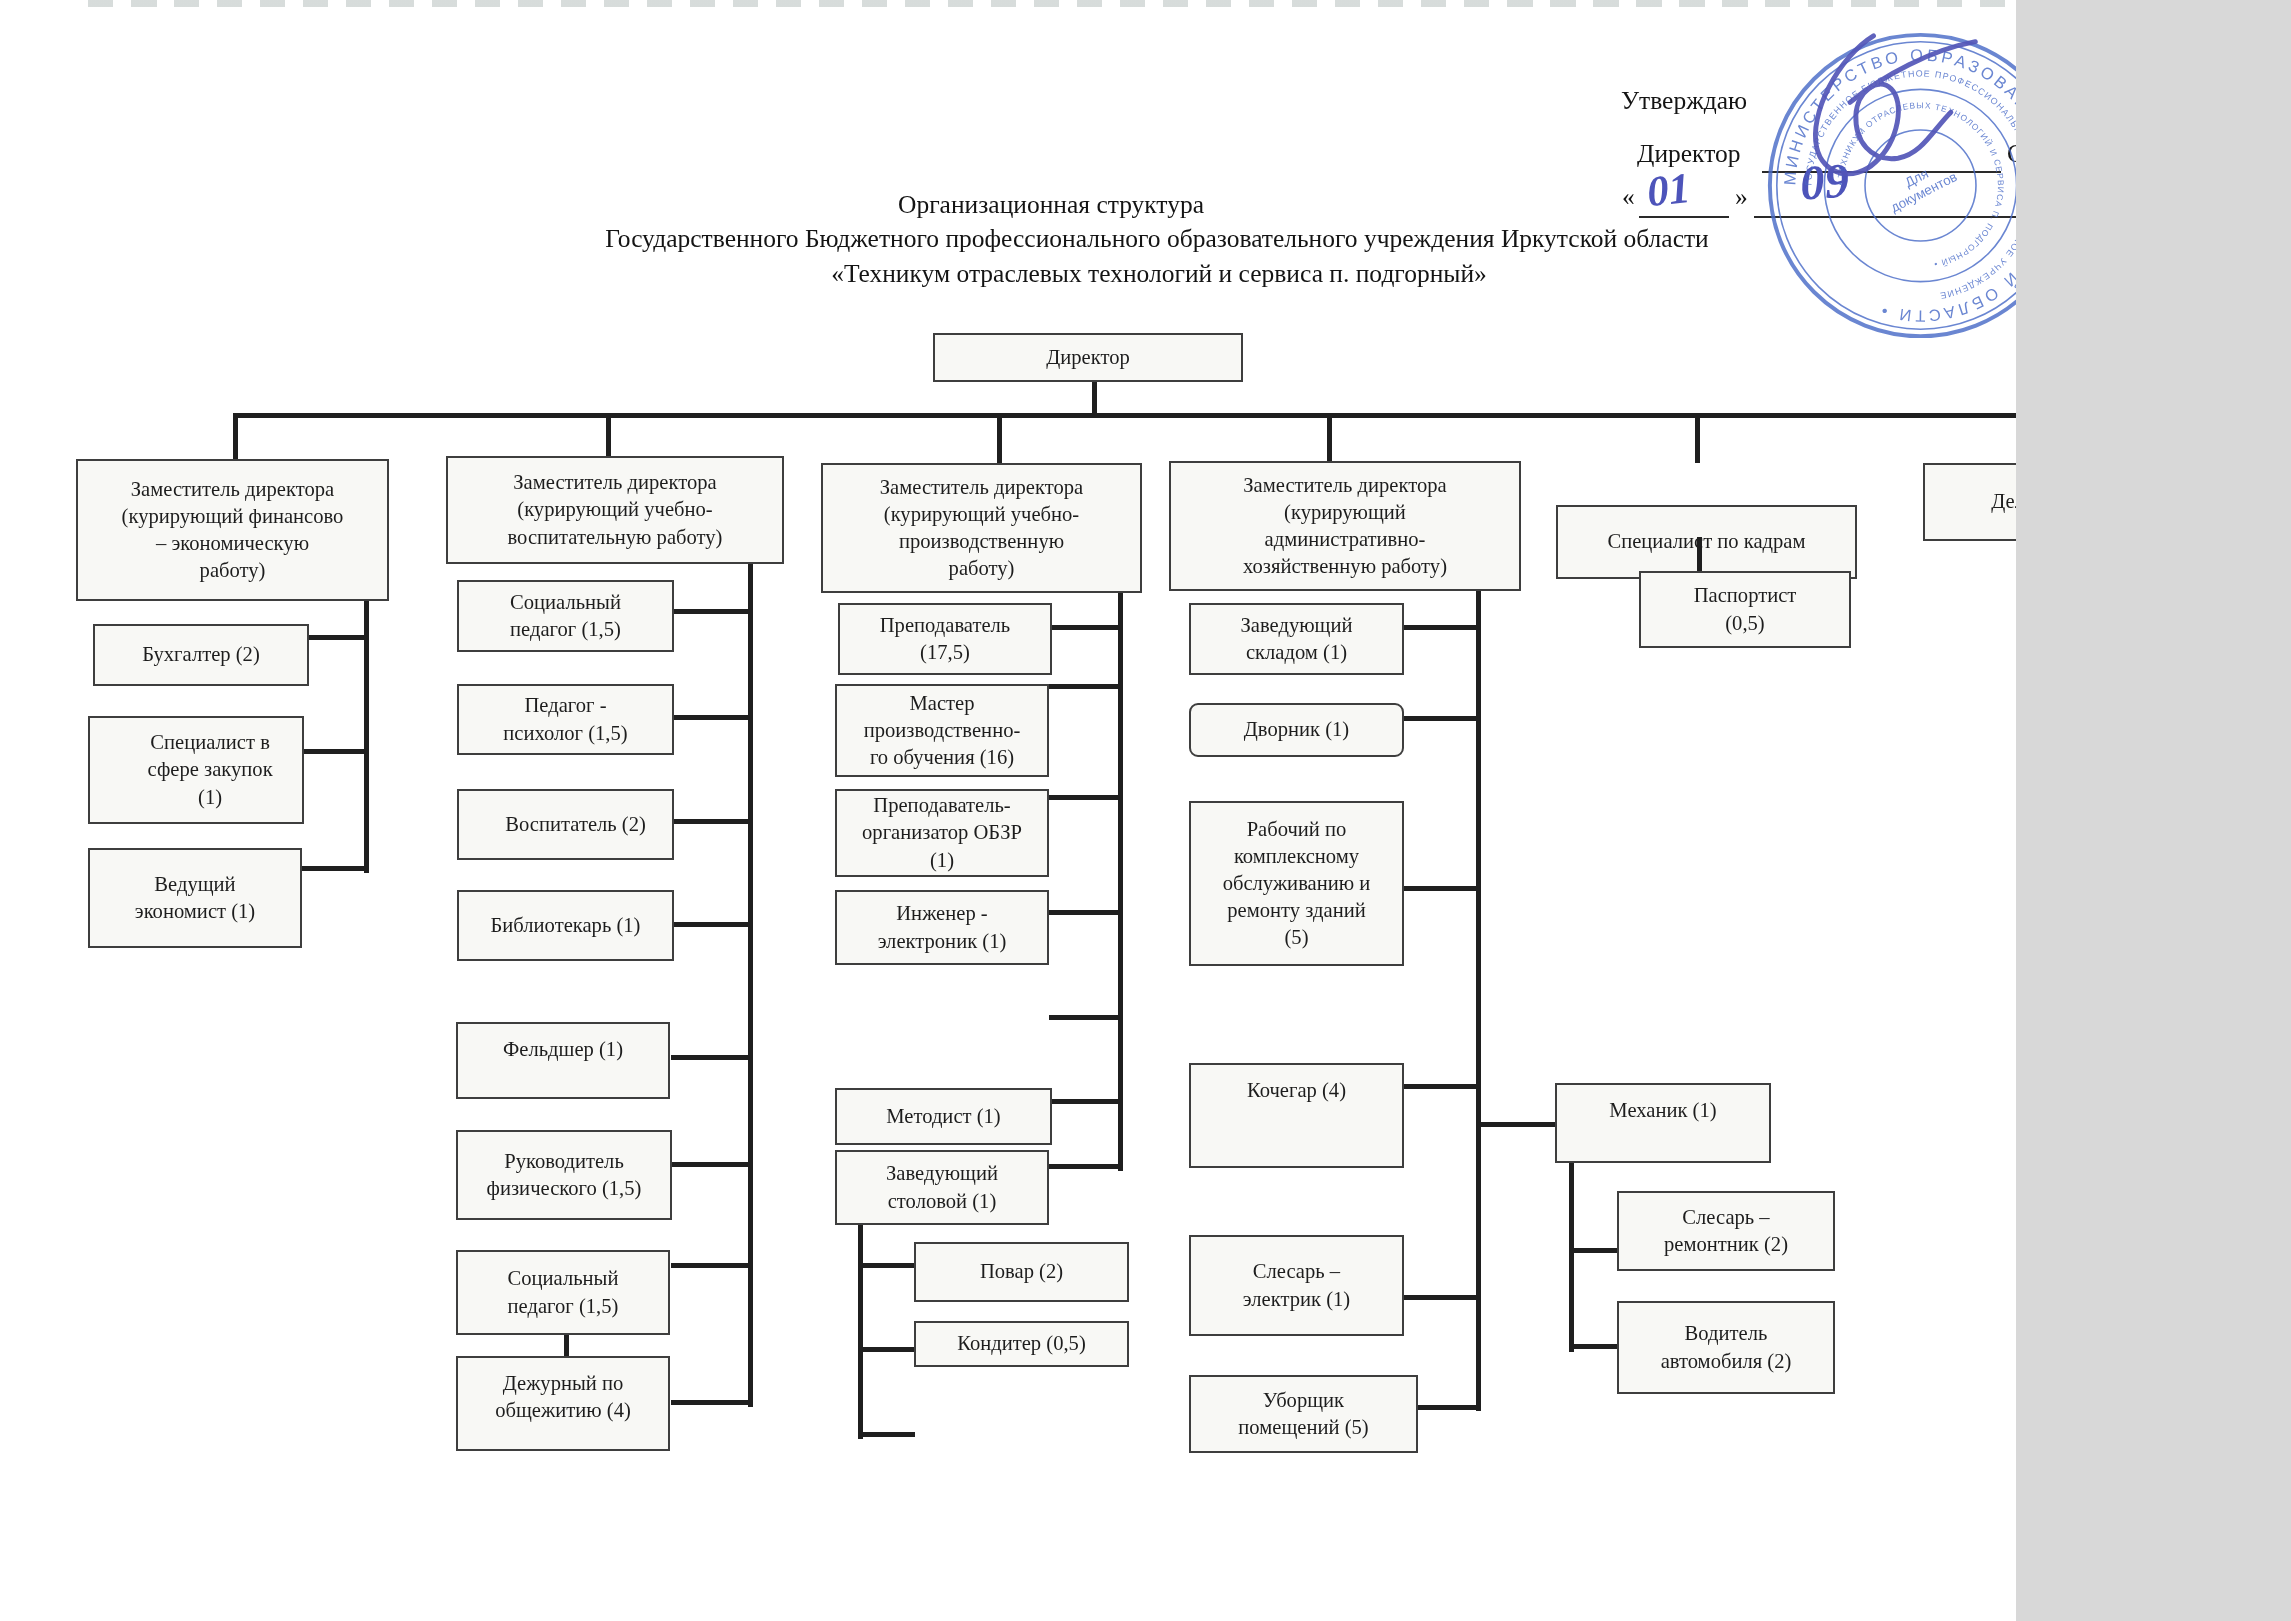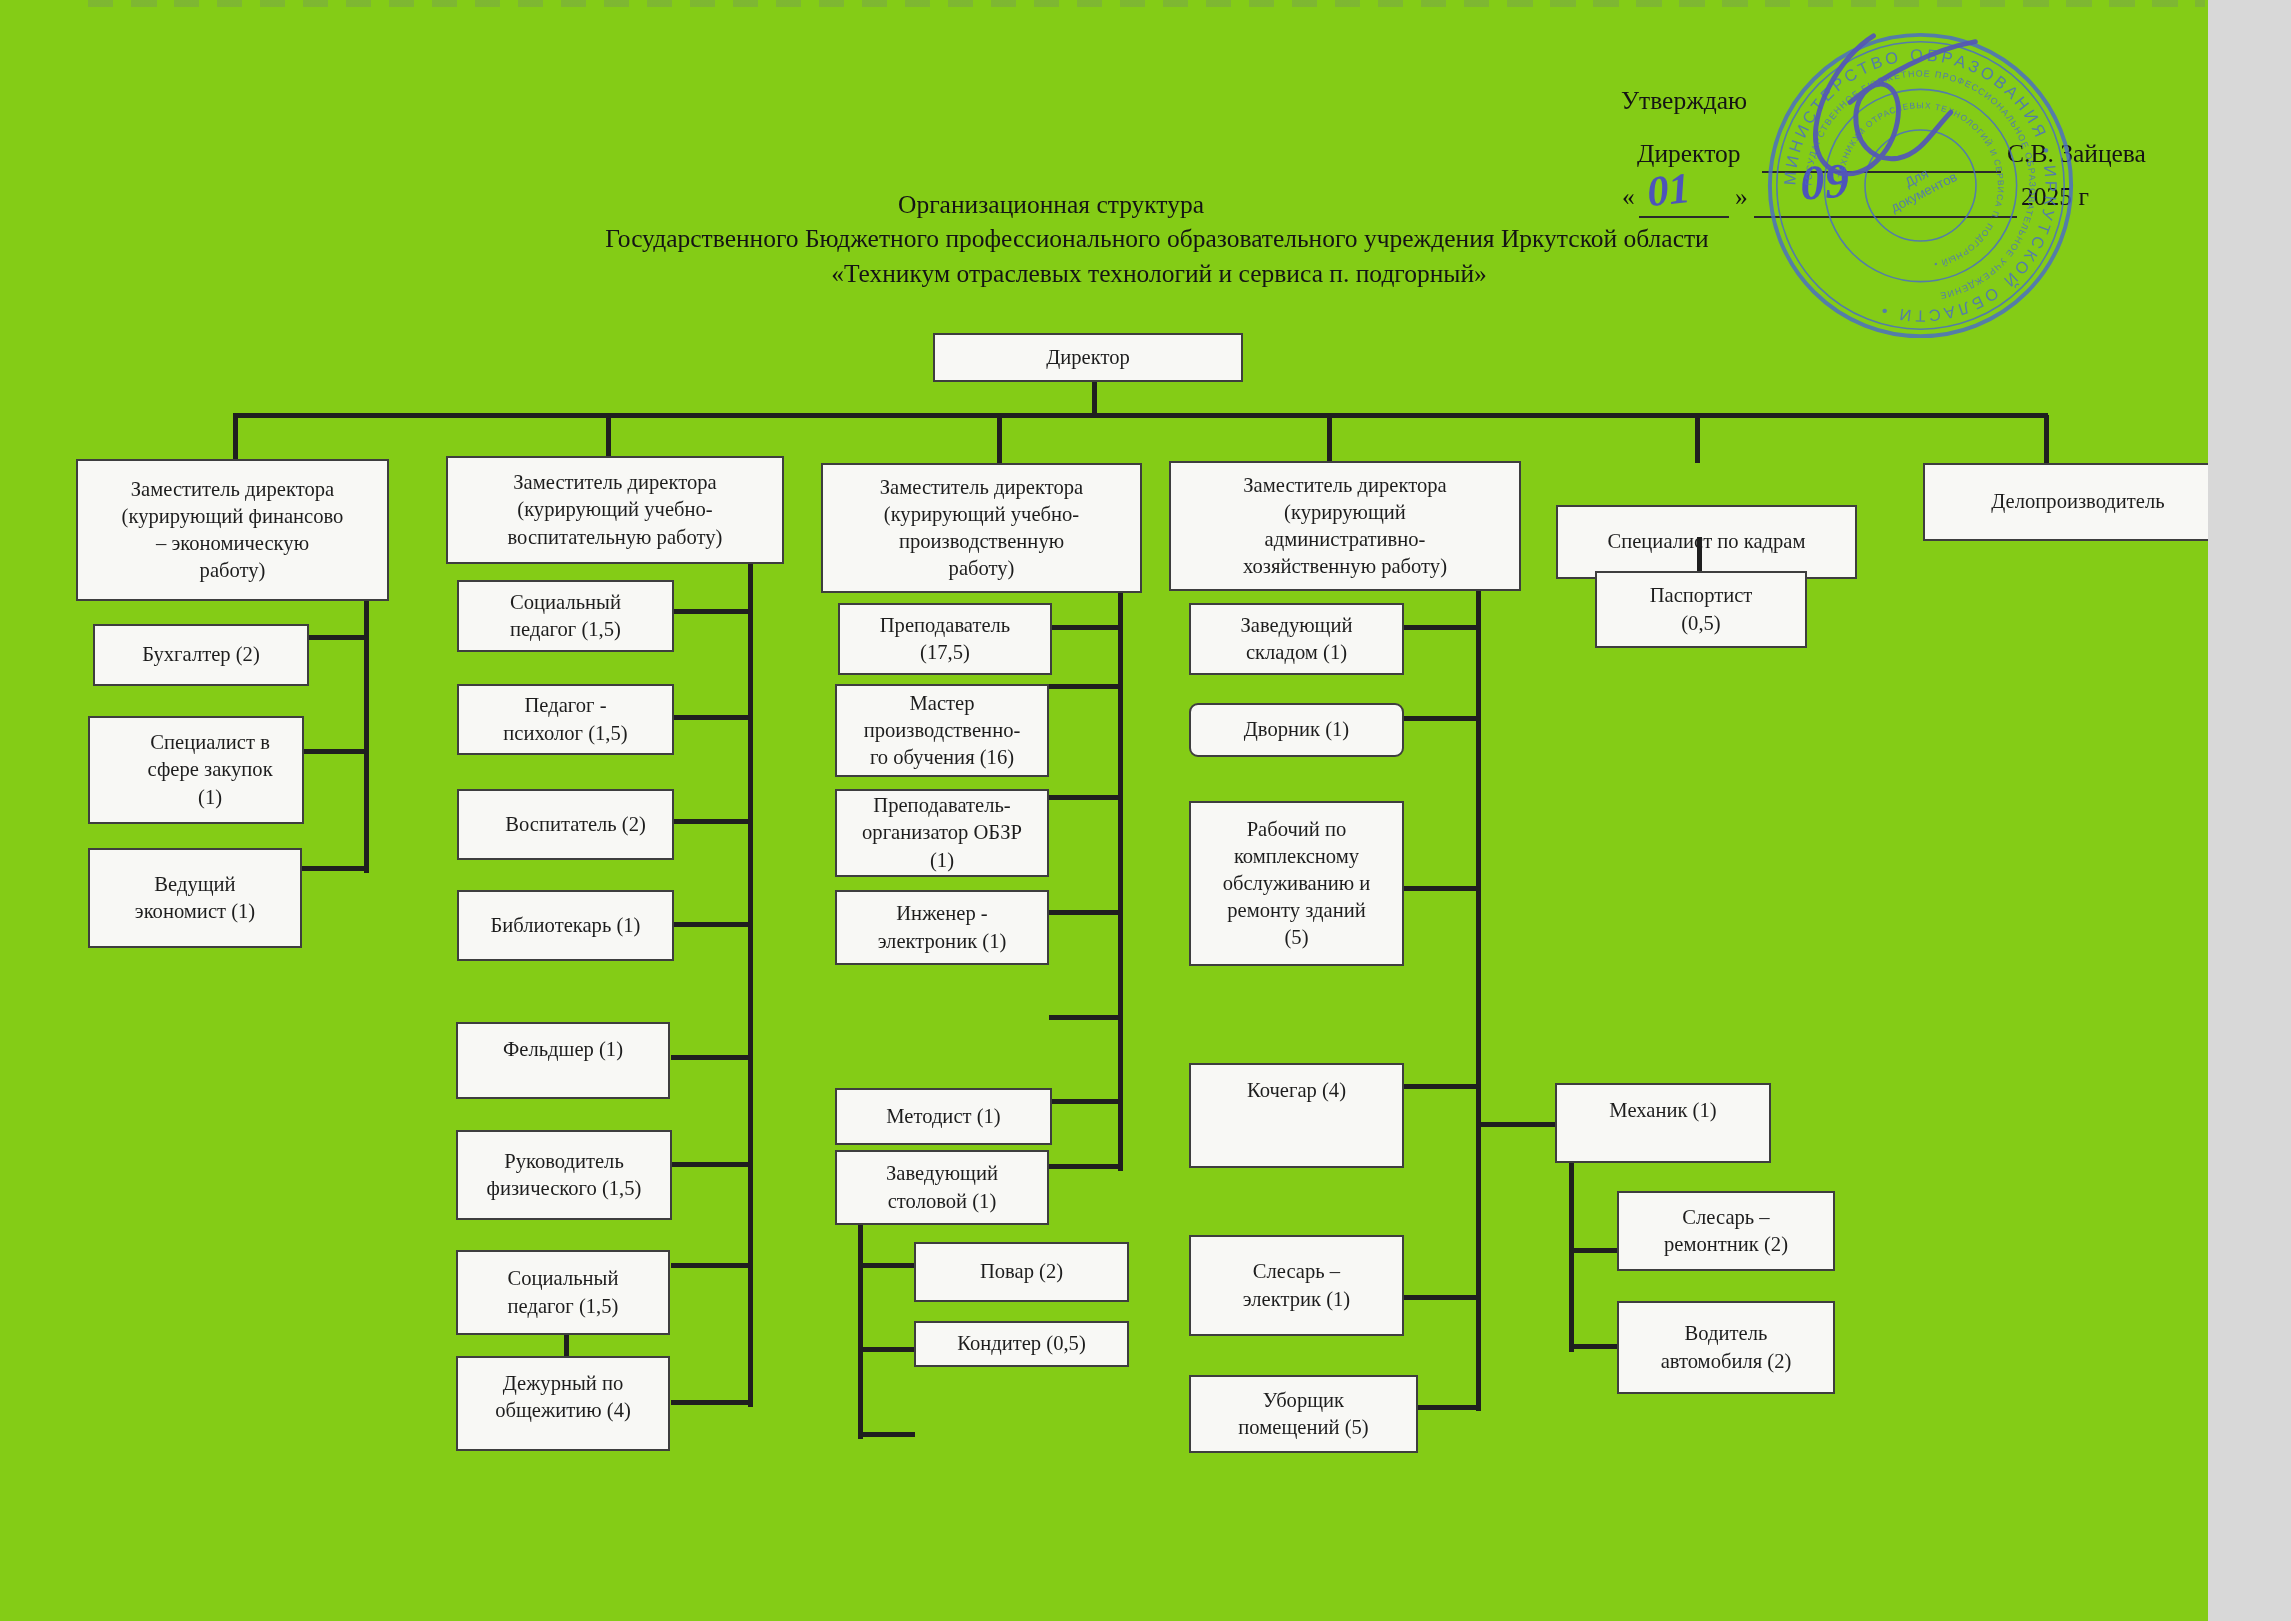--- a/index.html
+++ b/index.html
@@ -1,16 +1,16 @@
 <!DOCTYPE html>
 <html><head>
 <meta charset="utf-8">
 <style>
   html,body{margin:0;padding:0;background:#d8d8d8;}
-  #page{position:relative;width:2208px;height:1621px;background:#84cc16;overflow:hidden;
+  #page{position:relative;width:2016px;height:1621px;background:#ffffff;overflow:hidden;
         font-family:"Liberation Serif",serif;color:#1c1c1c;}
   .scan-edge{position:absolute;left:88px;top:0;width:2117px;height:6.9px;opacity:.5;
      background:repeating-linear-gradient(90deg,rgba(110,128,124,.55) 0 25.5px,rgba(110,128,124,0) 25.5px 43px);}
   
   .b{position:absolute;background:#f8f8f5;border:2px solid #3e3e3e;box-sizing:border-box;
      display:flex;align-items:center;justify-content:center;text-align:center;
      font-size:20.6px;line-height:1.32;white-space:pre-line;padding:2.9px 7.8px;color:#1d1d1d;}
   .b.top{align-items:flex-start;padding-top:11.8px;}
   
   .ln{position:absolute;background:#1f1f1f;}
@@ -195,16 +195,16 @@
   <div class="b top" style="left:1555px;top:1083px;width:216px;height:80px;">Механик (1)</div>
   <div class="ln" style="left:1569px;top:1163px;width:4.9px;height:189px;"></div>
   <div class="ln" style="left:1569px;top:1248px;width:49px;height:4.9px;"></div>
   <div class="ln" style="left:1569px;top:1344px;width:49px;height:4.9px;"></div>
   <div class="b" style="left:1617px;top:1191px;width:218px;height:80px;">Слесарь –
 ремонтник (2)</div>
   <div class="b" style="left:1617px;top:1301px;width:218px;height:93px;">Водитель
 автомобиля (2)</div>
 
   <div class="ln" style="left:1697px;top:537px;width:4.9px;height:34px;"></div>
-  <div class="b" style="left:1595px;top:571px;width:212px;height:77px;">Паспортист
+  <div class="b" style="left:1639px;top:571px;width:212px;height:77px;">Паспортист
 (0,5)</div>
 </div>
 
 
 </body></html>

